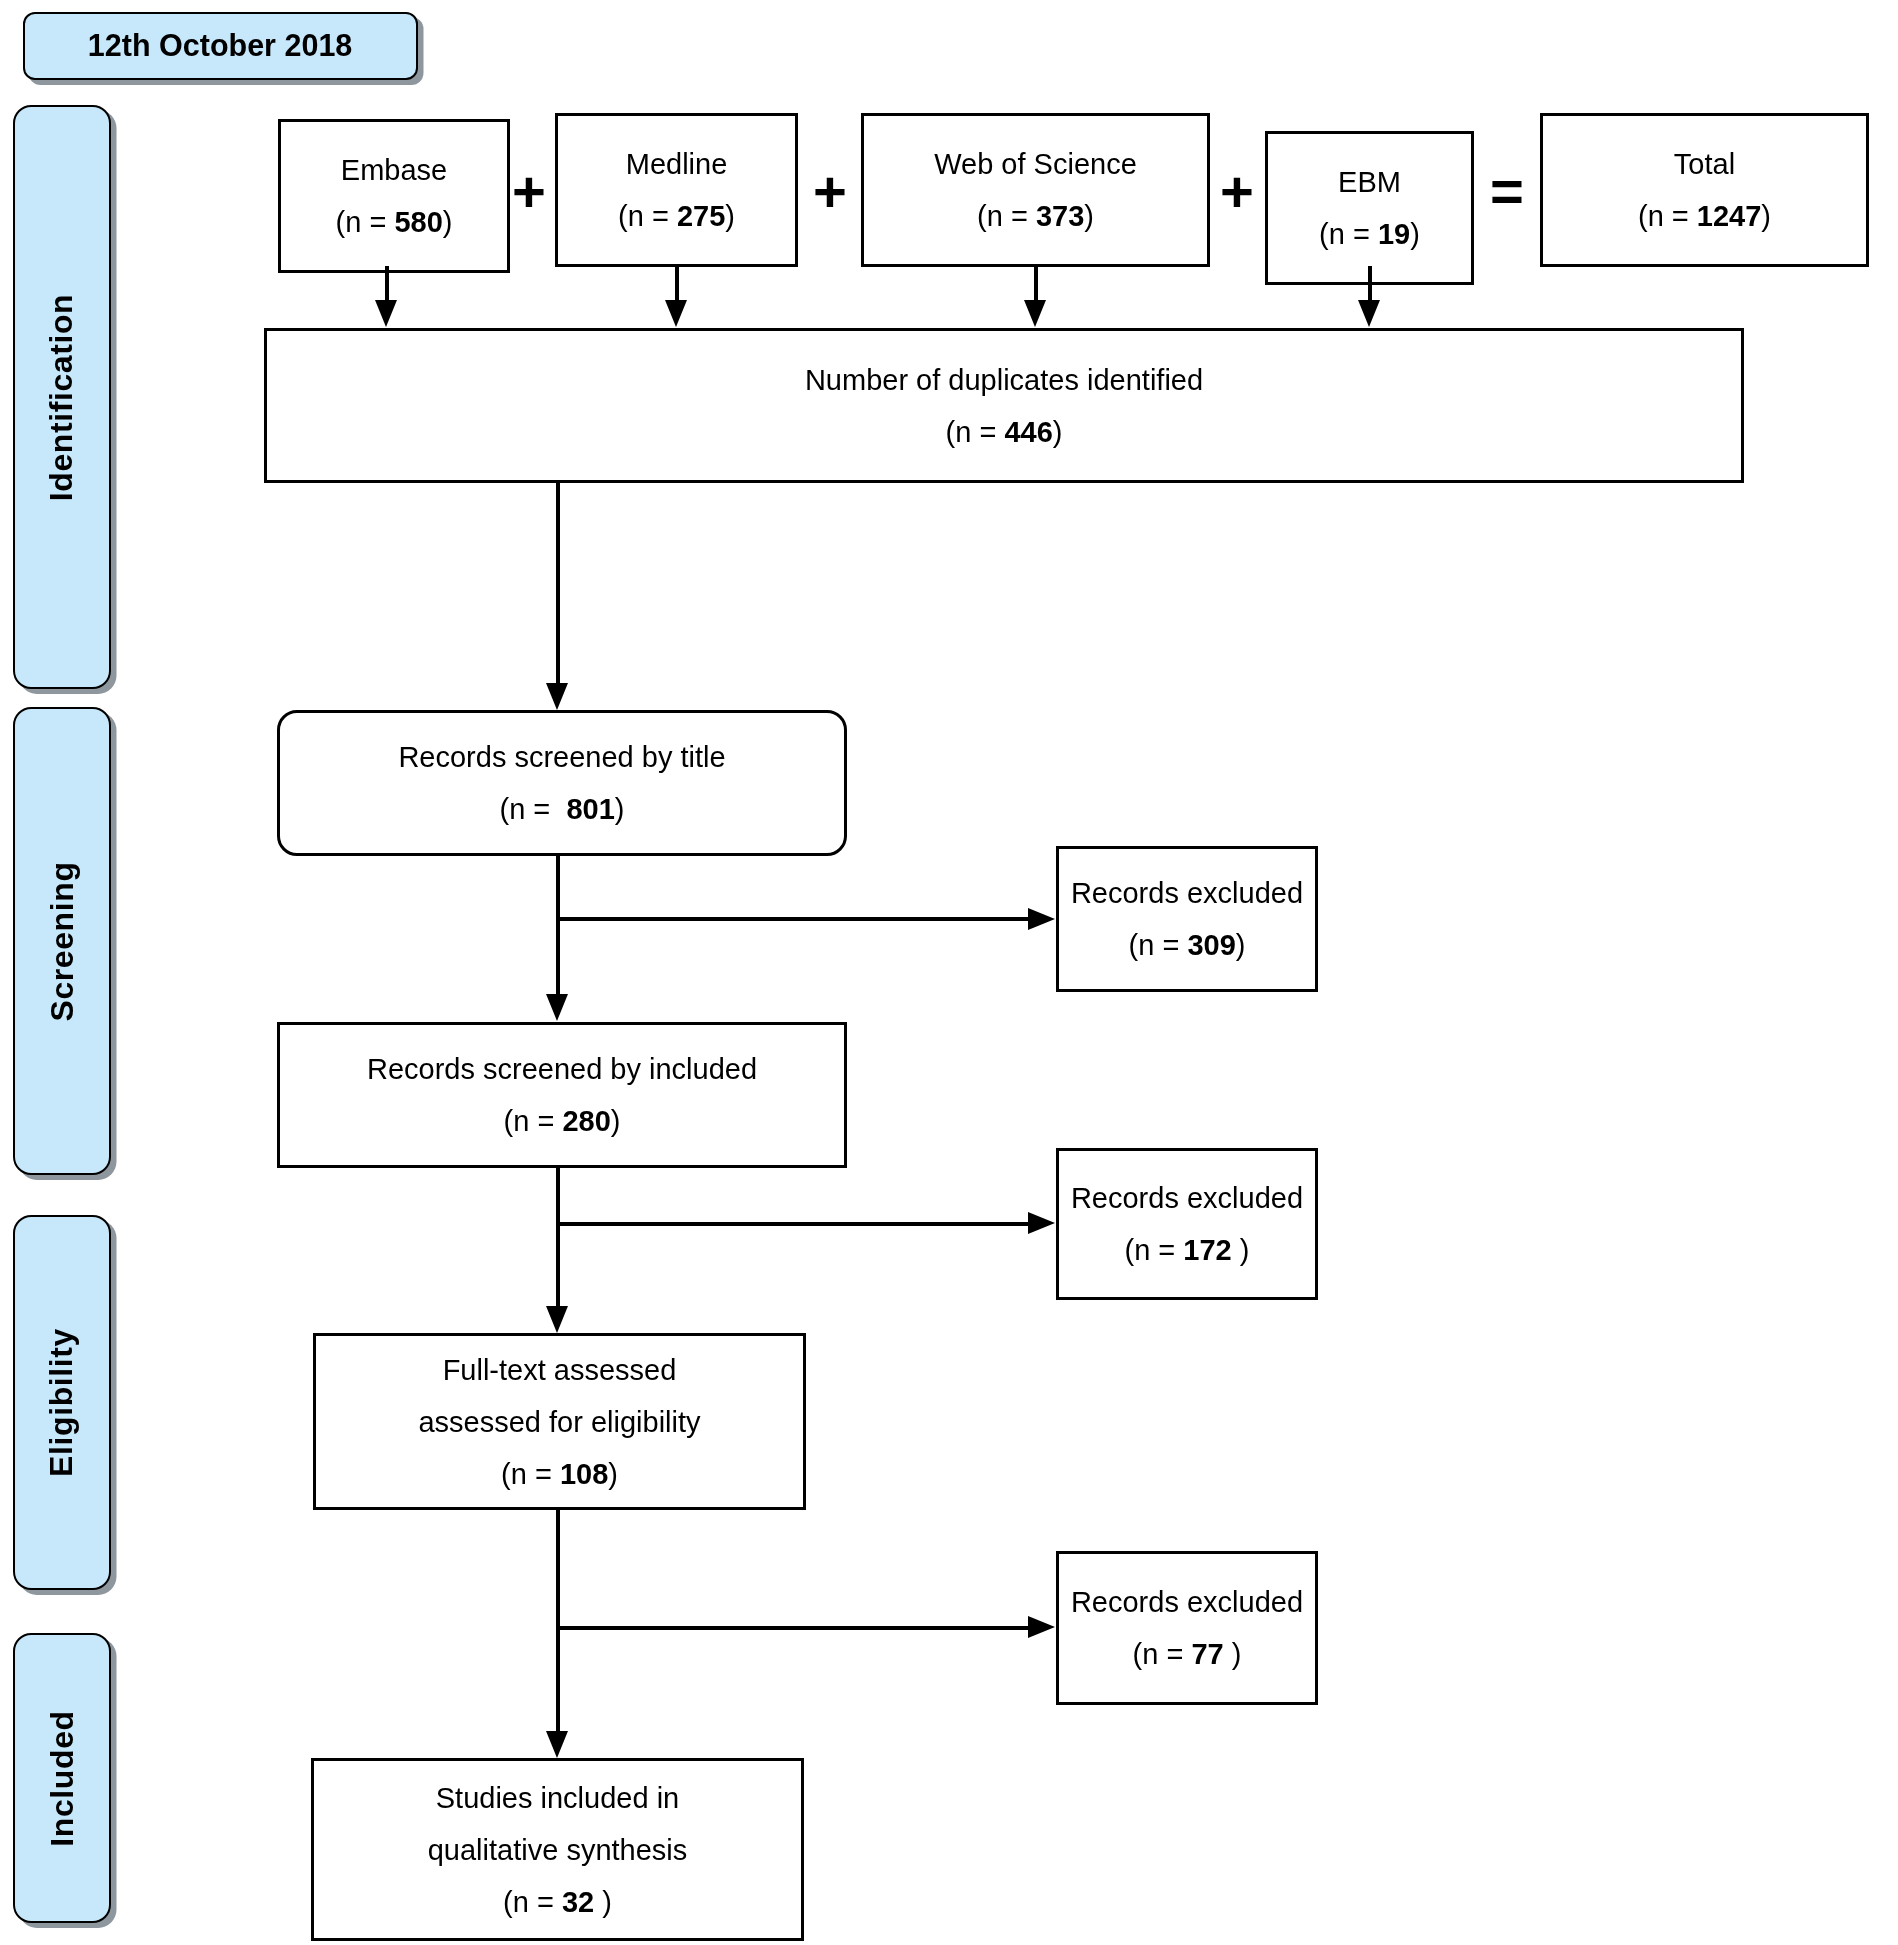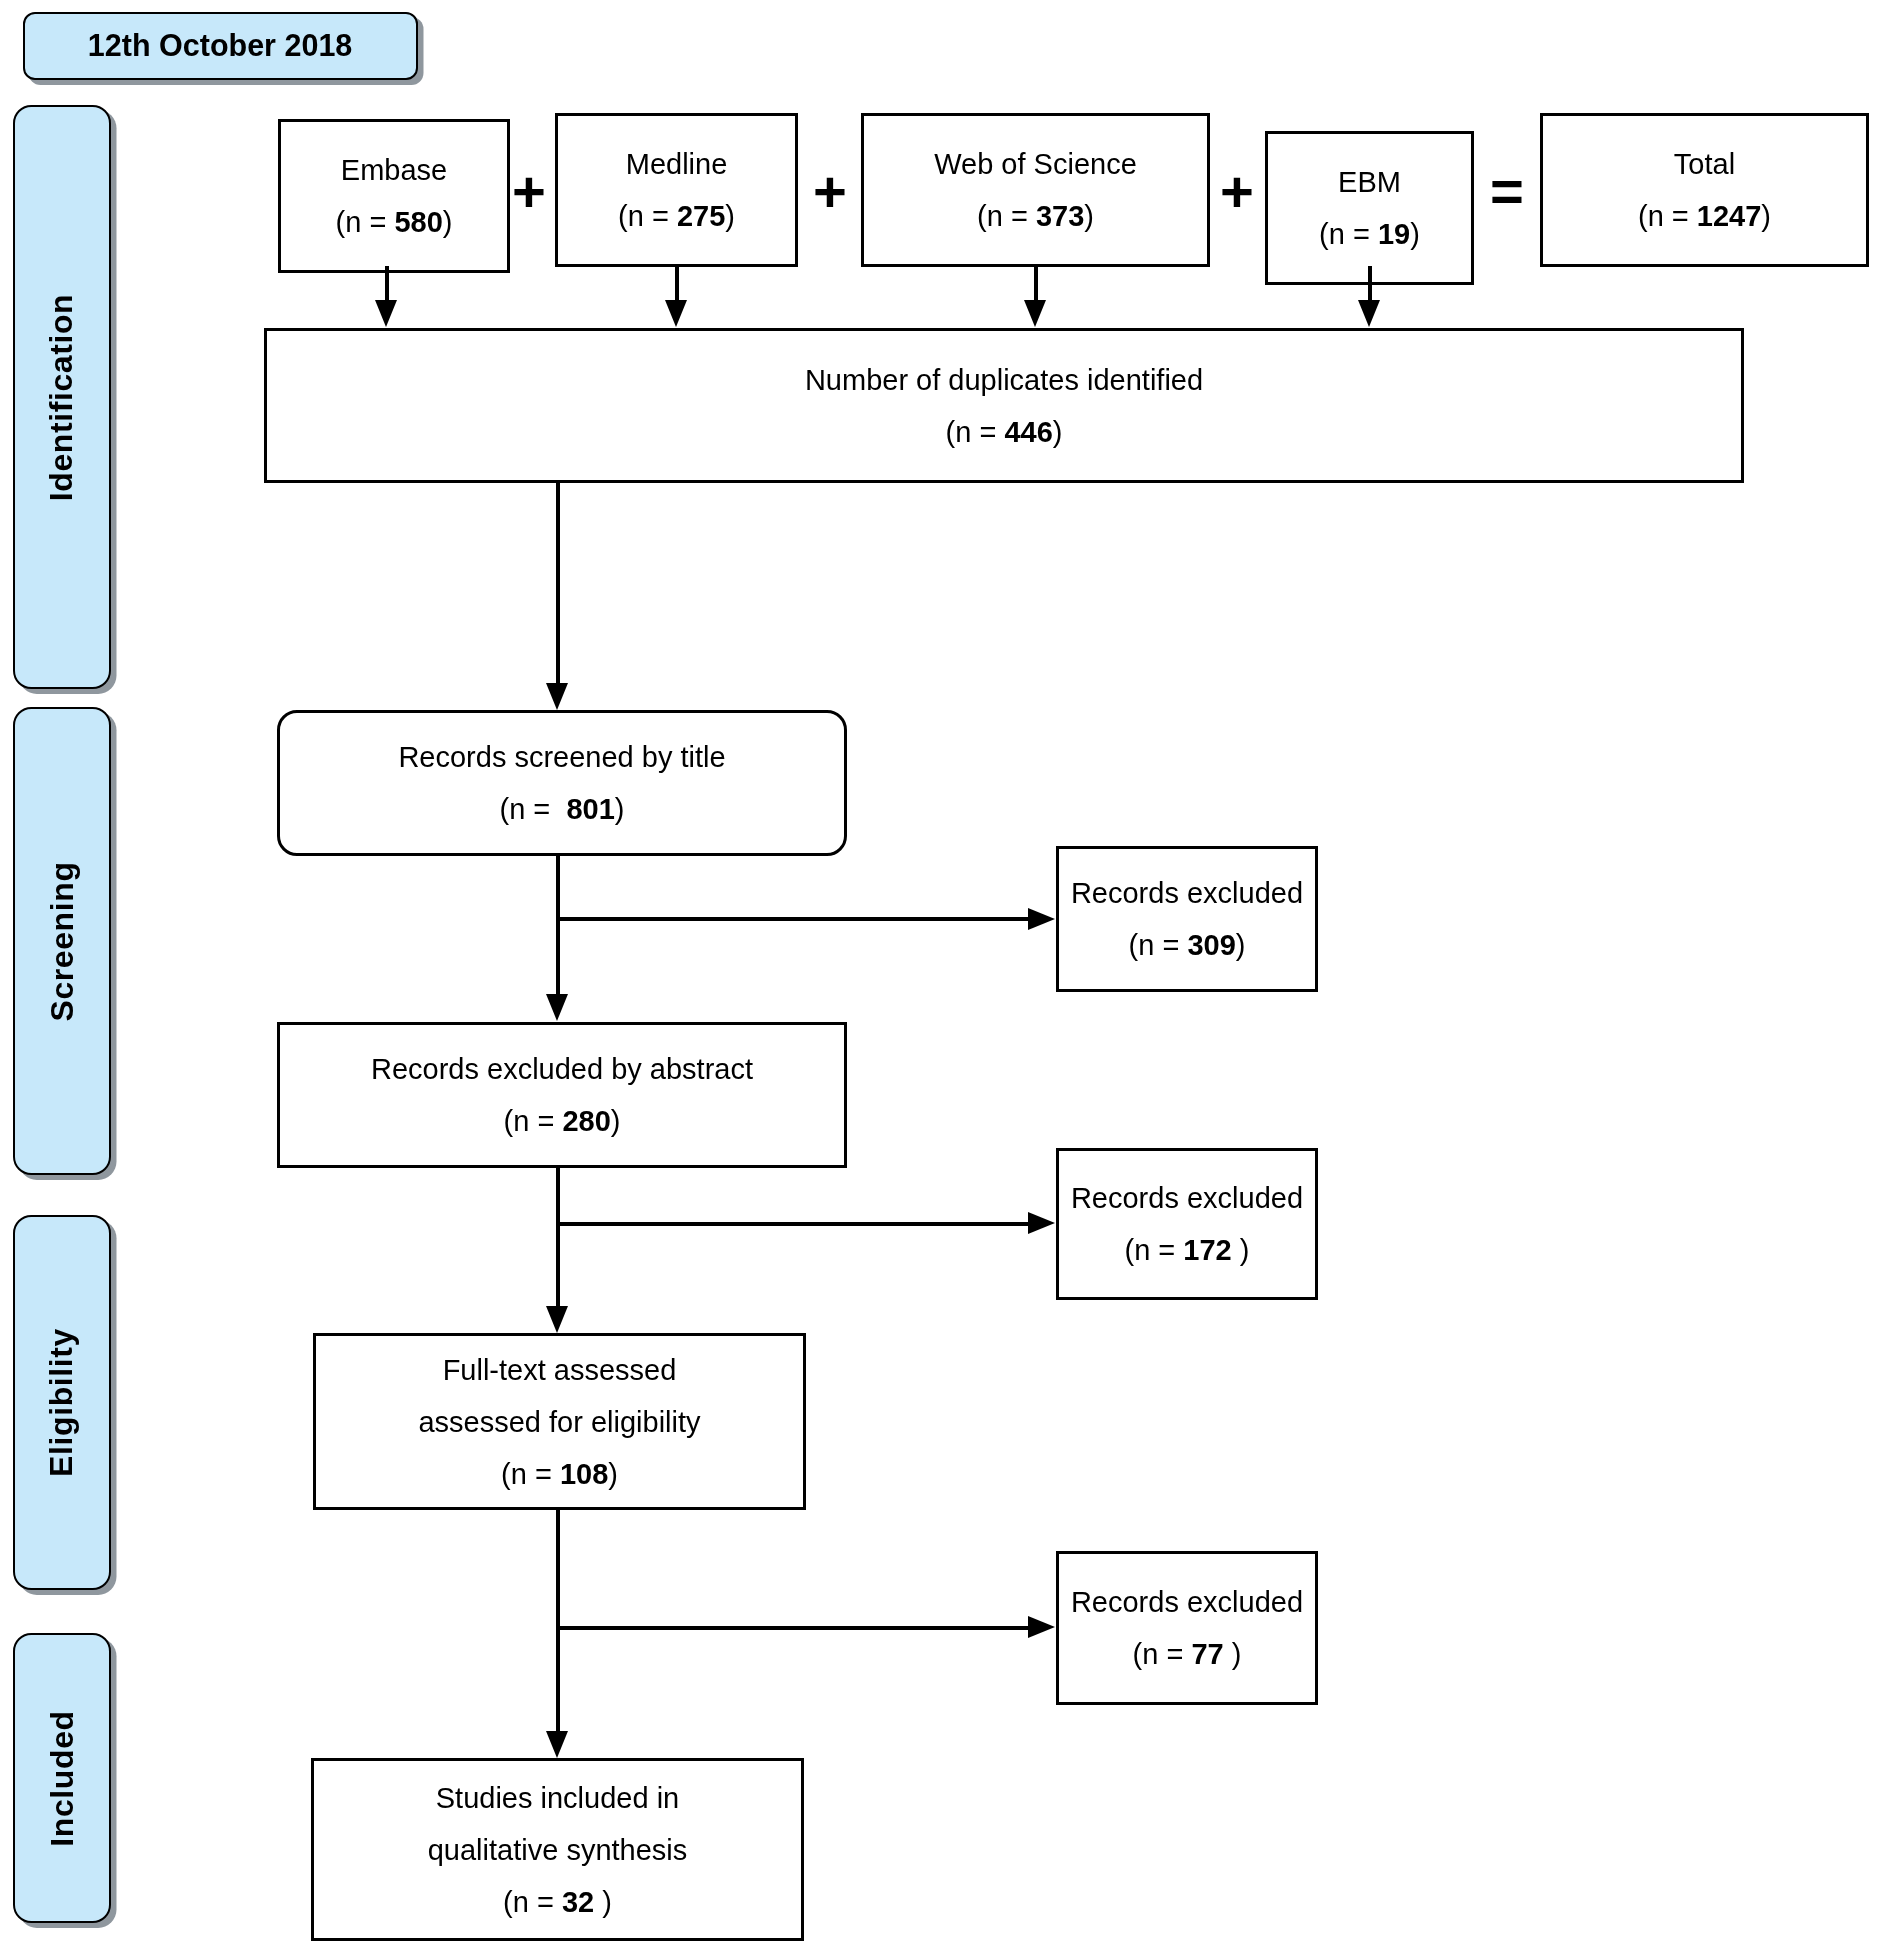--- a/index.html
+++ b/index.html
@@ -141,21 +141,21 @@
   <div class="head-down" style="left:546px;top:994px;"></div>
   <div class="hline" style="left:556px;top:917px;width:474px;"></div>
   <div class="head-right" style="left:1028px;top:908px;"></div>
 
   <div class="node" style="left:1056px;top:846px;width:262px;height:146px;">
     <div class="nl">Records excluded</div>
     <div class="nl"><span>(n = </span><b>309</b><span>)</span></div>
   </div>
 
   <div class="node" style="left:277px;top:1022px;width:570px;height:146px;">
-    <div class="nl">Records excluded by abstract</div>
+    <div class="nl">Records screened by included</div>
     <div class="nl"><span>(n = </span><b>280</b><span>)</span></div>
   </div>
 
   <div class="vline" style="left:556px;top:1167px;height:140px;"></div>
   <div class="head-down" style="left:546px;top:1306px;"></div>
   <div class="hline" style="left:556px;top:1222px;width:474px;"></div>
   <div class="head-right" style="left:1028px;top:1212px;"></div>
 
   <div class="node" style="left:1056px;top:1148px;width:262px;height:152px;">
     <div class="nl">Records excluded</div>

